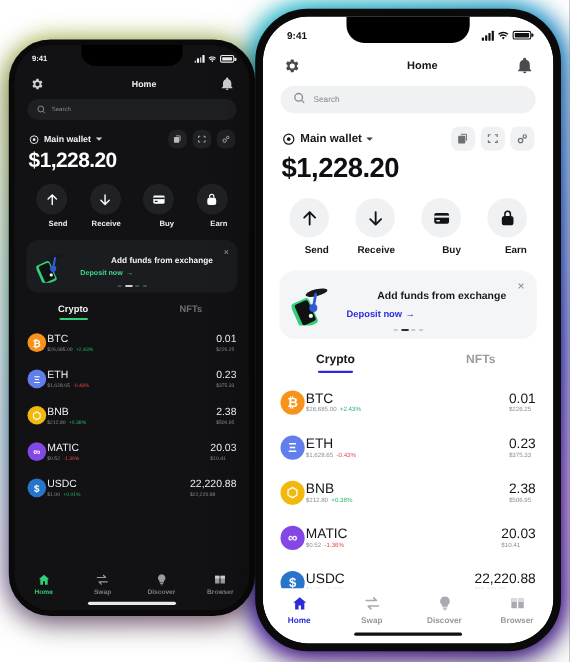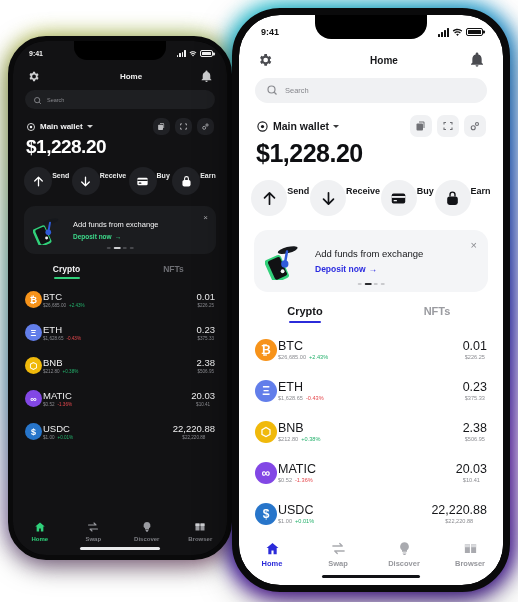--- a/index.html
+++ b/index.html
@@ -148,40 +148,40 @@
   .screen-light .wicons .sq svg { width:12px; height:12px }
 
   .balance { font-weight:700; letter-spacing:-.5px; flex:0 0 auto; }
   .screen-dark .balance { font-size:19px; color:#fff; padding: 1px 13px 0; }
   .screen-light .balance { font-size:25px; color:#0e0f12; padding: 2px 17px 0; }
 
   
   .actions { display:flex; justify-content:space-around; flex:0 0 auto; }
   .screen-dark .actions { padding: 9px 10px 0; }
   .screen-light .actions { padding: 12px 12px 0; }
-  .act { display:flex; flex-direction:row; align-items:flex-start; }
+  .act { display:flex; flex-direction:column; align-items:flex-end; }
   .act-c { display:flex; align-items:center; justify-content:center; border-radius:50%; }
   .screen-dark .act-c { width:28px; height:28px; background:#202125; color:#fff; }
   .screen-light .act-c { width:36px; height:36px; background:#f0f1f3; color:#121317; }
   .screen-dark .act-c svg { width:13px; height:13px }
   .screen-light .act-c svg { width:17px; height:17px }
   .act-l { font-weight:700; }
   .screen-dark .act-l { font-size:7px; color:#eceded; margin-top:5px; }
   .screen-light .act-l { font-size:9px; color:#16171a; margin-top:6px; }
 
   
   .promo { position:relative; display:flex; align-items:center; flex:0 0 auto; }
   .screen-dark .promo { margin:11px 11px 0; padding:9px 9px; border-radius:11px; background:#1b1c1f; }
   .screen-light .promo { margin:14px 15px 0; padding:12px 11px; border-radius:14px; background:#f4f5f7; }
   .promo-art { flex:0 0 auto; position:relative; }
   .screen-dark .promo-art { width:34px; height:30px }
   .screen-light .promo-art { width:44px; height:38px }
   .promo-art svg { width:100%; height:100% }
   .promo-txt { margin-left:6px; }
-  .promo-title { font-weight:400; }
+  .promo-title { font-weight:700;margin-left:28px; }
   .screen-dark .promo-title { font-size:7.5px; color:#f3f3f4 }
   .screen-light .promo-title { font-size:9.5px; color:#16171a }
   .promo-link { font-weight:700; display:flex; align-items:center; gap:3px; }
   .screen-dark .promo-link { font-size:6.5px; color:#3ddb8b; margin-top:4px }
   .screen-light .promo-link { font-size:8.5px; color:#2c2ce0; margin-top:5px }
   .promo-x { position:absolute; font-weight:400; line-height:1; }
   .screen-dark .promo-x { right:8px; top:8px; font-size:8px; color:#a9aaae }
   .screen-light .promo-x { right:11px; top:10px; font-size:11px; color:#8a8b90 }
   .dots { position:absolute; left:50%; transform:translateX(-50%); display:flex; gap:2.5px; }
   .screen-dark .dots { bottom:5px } .screen-light .dots { bottom:7px }
@@ -219,21 +219,21 @@
   .screen-light .coin { width:22px; height:22px; font-size:12px }
   .rinfo { margin-left:1px; flex:1 1 auto; min-width:0 }
   .rsym { font-weight:400; }
   .screen-dark .rsym { font-size:9.5px; color:#f1f1f2 }
   .screen-light .rsym { font-size:12.5px; color:#16171a }
   .rsub { display:flex; gap:3px; align-items:center; }
   .screen-dark .rsub { font-size:4.6px; margin-top:1px }
   .screen-light .rsub { font-size:5.6px; margin-top:1.5px }
   .rprice { color:#8b8c91 }
   .up { color:#23b06b } .down { color:#e5484d }
-  .rright { text-align:center; flex:0 0 auto }
+  .rright { text-align:left; flex:0 0 auto }
   .ramt { font-weight:400 }
   .screen-dark .ramt { font-size:9.5px; color:#f1f1f2 }
   .screen-light .ramt { font-size:12.5px; color:#16171a }
   .rfiat { color:#8b8c91 }
   .screen-dark .rfiat { font-size:4.6px; margin-top:1px }
   .screen-light .rfiat { font-size:5.6px; margin-top:1.5px }
 
   
   .bnav { display:flex; flex:0 0 auto; }
   .screen-dark .bnav { padding:4px 0 2px; background:#121214 }

